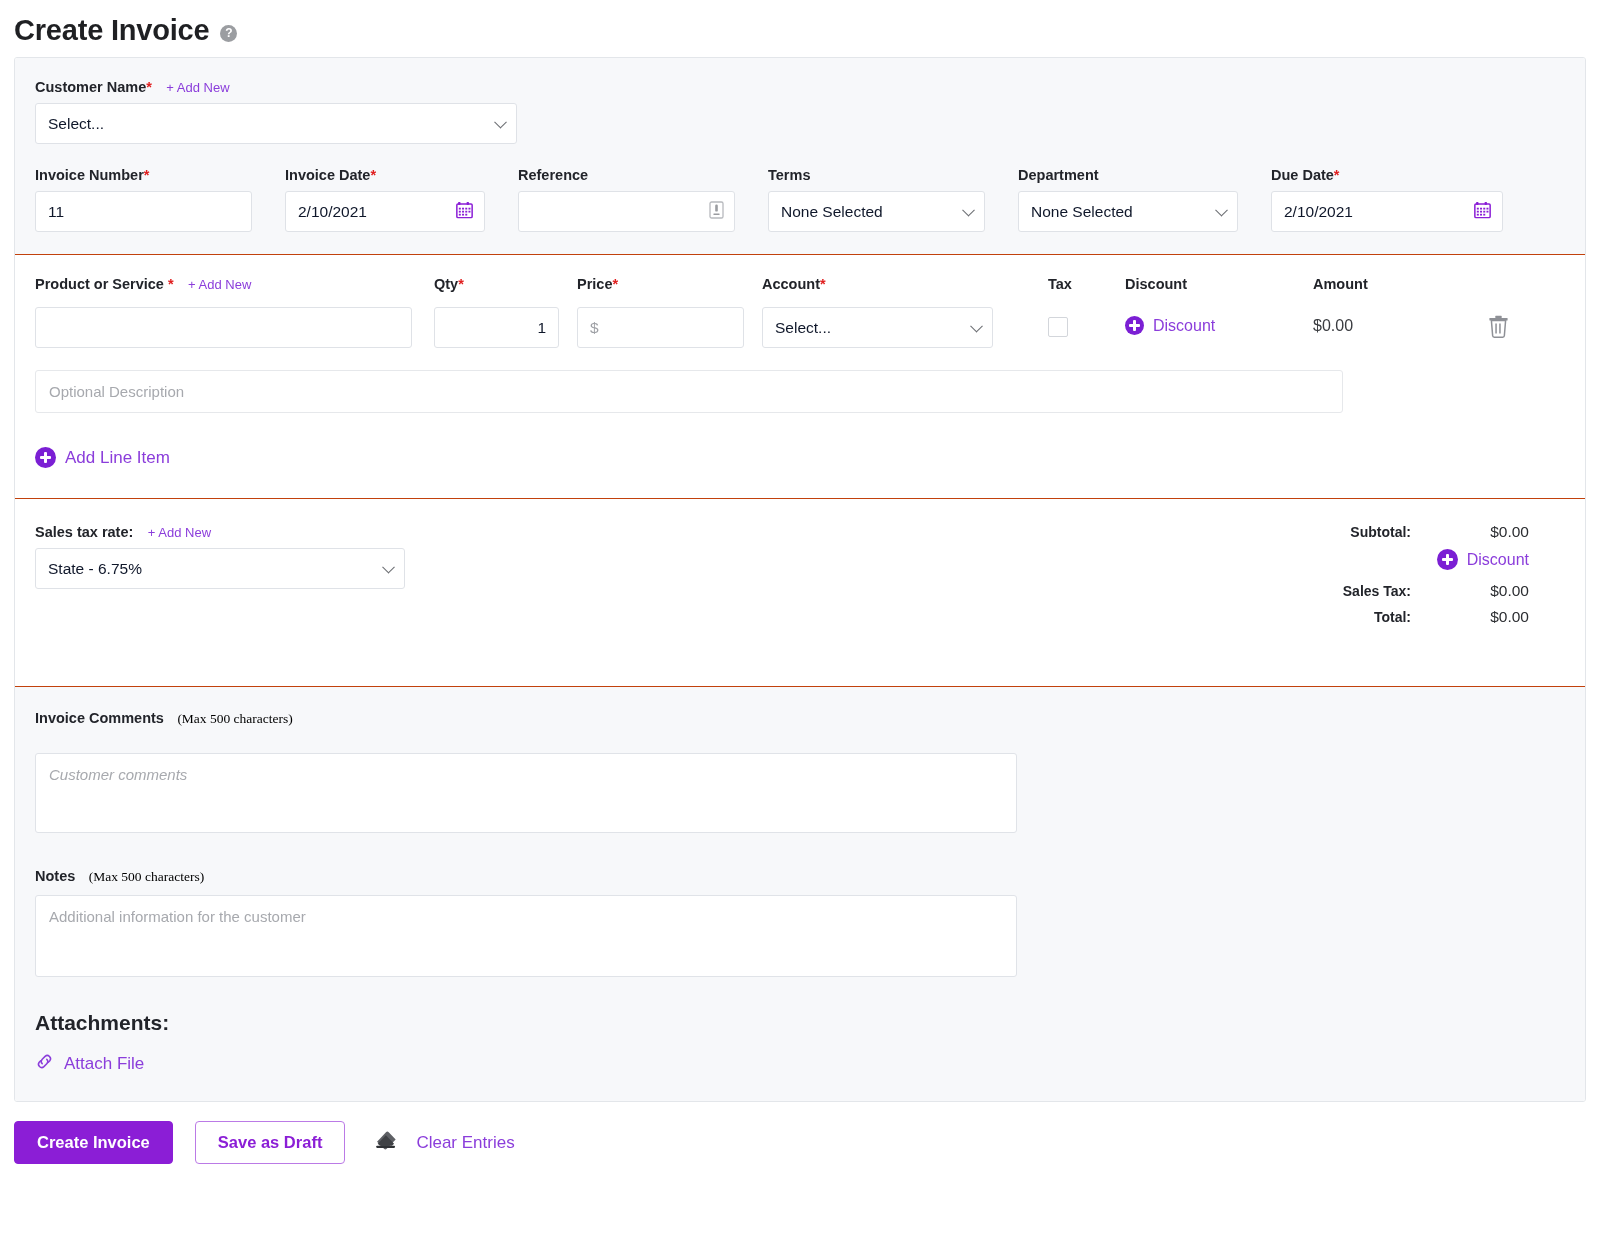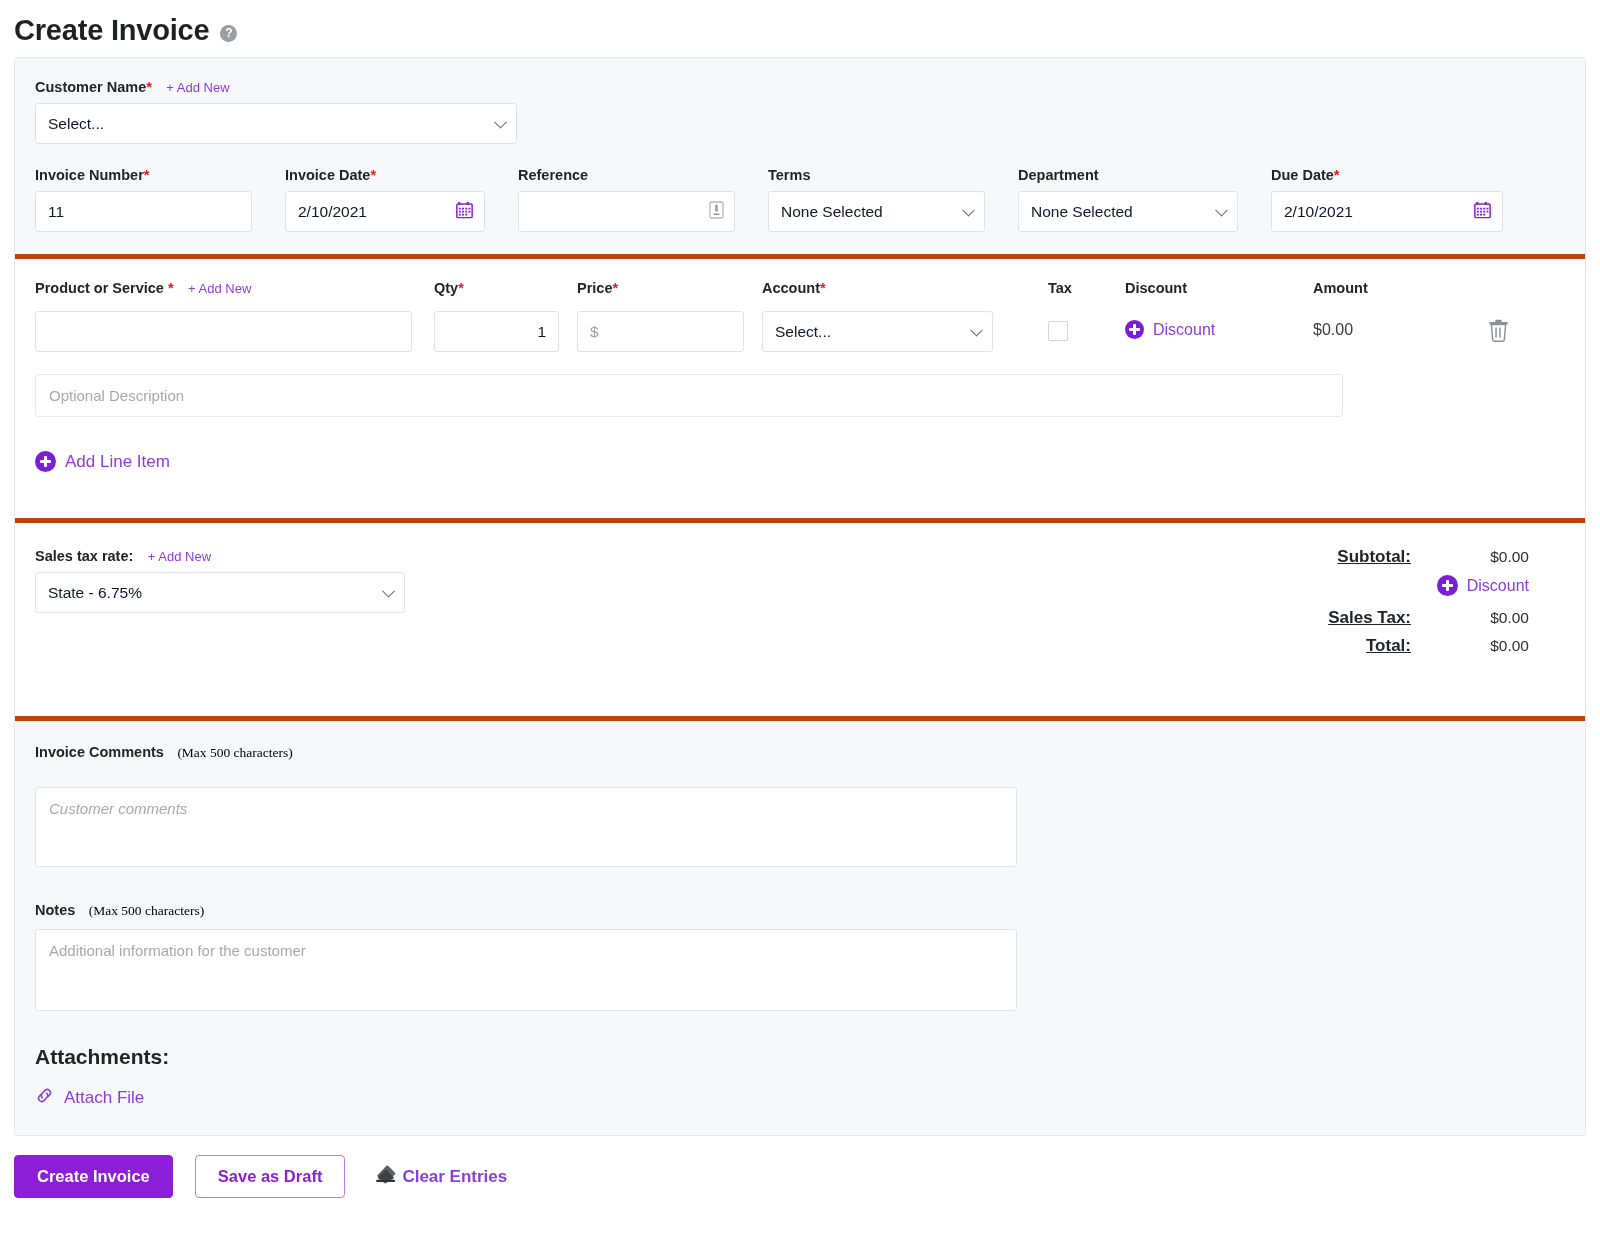--- a/index.html
+++ b/index.html
@@ -28,21 +28,21 @@
     display: inline-block; margin-top: 5px;
   }
 
   
   .card {
     margin: 0 14px; border: 1px solid #e3e6ea; border-radius: 3px;
     background: #ffffff; overflow: hidden;
   }
   .sec-grey { background: #f7f8fa; }
   .sec-white { background: #ffffff; }
-  .sec-divider { border-bottom: 5px solid #c2410c; }
+  .sec-divider { border-bottom: 1px solid #c2410c; }
 
   
   .lbl {
     font-size: 14.5px; font-weight: bold; color: #22242a;
     display: inline-block; margin-bottom: 8px;
   }
   .req { color: #e02020; font-weight: bold; }
   .addnew {
     color: #8b3ddb; font-size: 13px; font-weight: normal;
     margin-left: 10px; cursor: pointer; text-decoration: none;
@@ -129,21 +129,21 @@
   .addline { margin-top: 34px; }
   .addline .link-purple { font-size: 17px; }
 
   
   .totals-sec { display: flex; justify-content: space-between; padding: 24px 20px 60px 20px; }
   .tax-rate-block { width: 370px; }
   .totals {
     width: 290px; margin-right: 36px; text-align: right;
     display: grid; grid-template-columns: 1fr 118px; row-gap: 8px; align-items: center;
   }
-  .t-lbl { font-size: 17px; font-weight: bold; color: #22242a; text-align: right; text-decoration: underline; }
+  .t-lbl { font-size: 14px; font-weight: bold; color: #22242a; text-align: right; }
   .t-val { font-size: 15.5px; color: #2b2d31; text-align: right; font-weight: normal;}
   .t-disc { grid-column: 2 / 3; justify-self: end; }
 
   
   .comments-sec { padding: 22px 20px 26px 20px; }
   .ta {
     width: 982px; height: 80px; border: 1px solid #e0e3e8; border-radius: 3px;
     background: #fff; padding: 12px 13px; color: #a7a9ae; font-size: 15px;
   }
   .ta.notes { height: 82px; }
@@ -157,21 +157,21 @@
     display: flex; align-items: center; gap: 22px;
     padding: 19px 0 0 14px;
   }
   .btn {
     height: 43px; border-radius: 4px; font-size: 16.5px; font-weight: bold;
     display: inline-flex; align-items: center; justify-content: center;
     cursor: pointer; padding: 0 22px;
   }
   .btn-primary { background: #8b1ed6; color: #ffffff; border: 1px solid #8b1ed6; min-width: 142px; }
   .btn-outline { background: #ffffff; color: #8b1ed6; border: 1px solid #bb7ae6; min-width: 132px; }
-  .clear-row { display: inline-flex; align-items: center; gap: 2px; cursor: pointer; margin-left: 8px; font-weight: bold; }
+  .clear-row { display: inline-flex; align-items: center; gap: 16px; cursor: pointer; margin-left: 8px; }
   .clear-row .link-purple { font-size: 17px; }
 </style>
 </head>
 <body>
 
 <div class="page">
 
   <div class="title-row">
     <span class="page-title">Create Invoice</span>
     <span class="help-icon">?</span>
@@ -277,21 +277,21 @@
                 <rect x="6.4" y="13" width="2.1" height="1.9" fill="#8b1ed6"></rect>
                 <rect x="9.8" y="13" width="2.1" height="1.9" fill="#8b1ed6"></rect>
               </svg>
             </span>
           </div>
         </div>
 
       </div>
     </div>
 
-    <div class="sec-white sec-divider" style="padding: 20px 20px 42px 20px;">
+    <div class="sec-white sec-divider" style="padding: 20px 20px 26px 20px;">
 
       <div class="li-head">
         <div class="c-prod">
           <span class="lbl" style="margin-bottom:0;"><span>Product or Service</span> <span class="req">*</span></span>
           <span class="addnew">+ Add New</span>
         </div>
         <div class="c-qty">
           <span class="lbl" style="margin-bottom:0;"><span>Qty</span><span class="req">*</span></span>
         </div>
         <div class="c-price">

